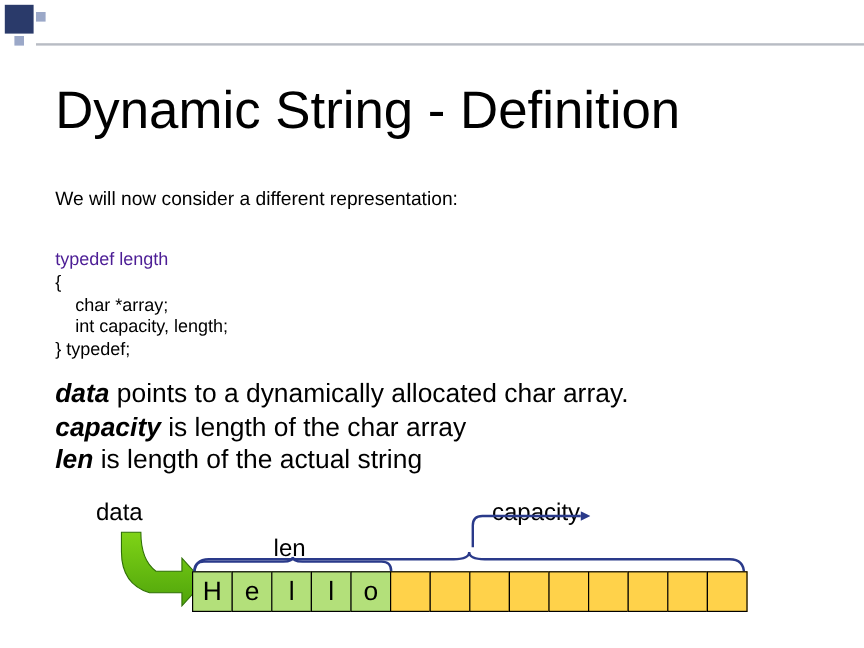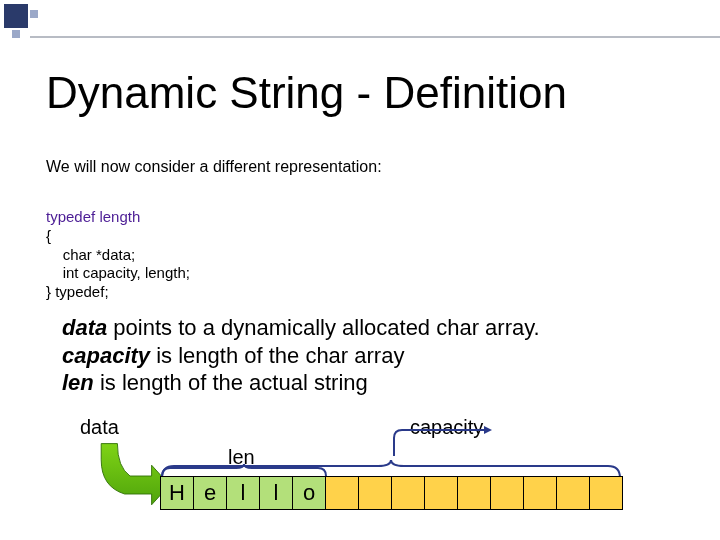--- a/index.html
+++ b/index.html
@@ -54,21 +54,21 @@
   .code {
     position: absolute;
     left: 46px; top: 208px;
     font-size: 15px;
     line-height: 1.25;
     white-space: pre;
   }
   .code .kw { color: #4c1d95; }
   .desc {
     position: absolute;
-    left: 62px; top: 314px;
+    left: 46px; top: 314px;
     font-size: 22px;
     line-height: 1.25;
   }
   .desc .em { font-weight: bold; font-style: italic; }
 
   
   .diagram {
     position: absolute;
     left: 80px; top: 416px;
     width: 600px; height: 120px;
@@ -139,21 +139,21 @@
     <div class="s2"></div>
 </div>
 <div class="rule"></div>
 
 <div class="title">Dynamic String - Definition</div>
 
 <div class="intro">We will now consider a different representation:</div>
 
 <div class="code"><span class="kw">typedef</span> <span class="kw">length</span>
 <span>{</span>
-<span>    char *data;</span>
+<span>    char *array;</span>
 <span>    int capacity, length;</span>
 <span>} typedef;</span></div>
 
 <div class="desc">
   <span class="em">data</span><span>  points to a dynamically allocated char array.</span><br>
   <span class="em">capacity</span><span> is length of the char array</span><br>
   <span class="em">len</span><span> is length of the actual string</span>
 </div>
 
 <div class="diagram">

